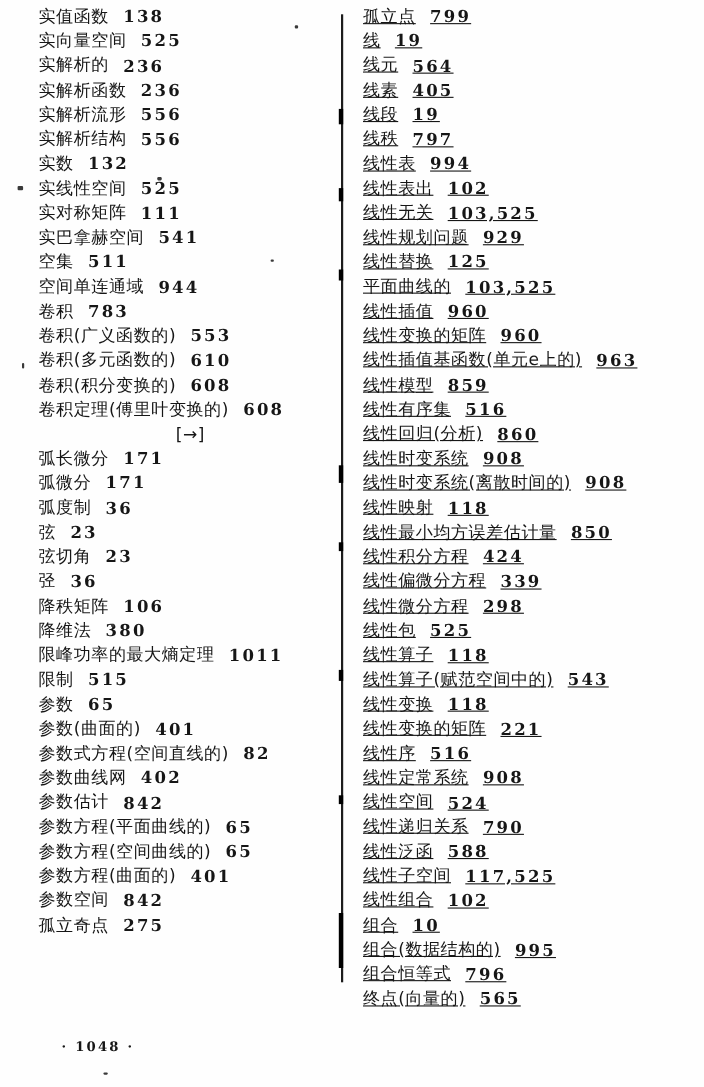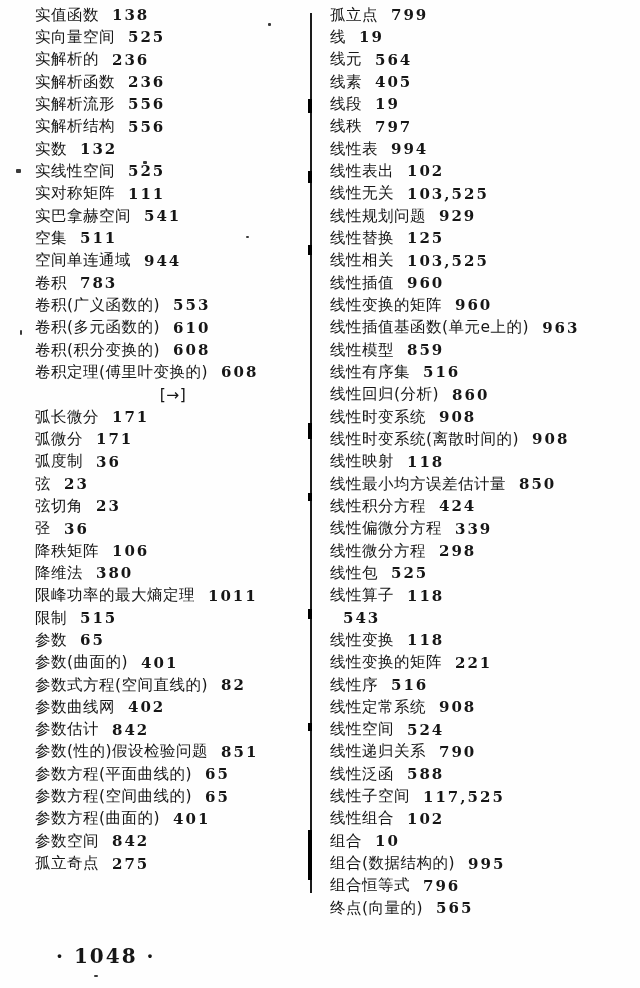--- a/index.html
+++ b/index.html
@@ -14,21 +14,21 @@
     background: #fefefe;
     overflow: hidden;
     font-family: "DejaVu Sans", sans-serif;
     color: #161616;
   }
   .column {
     position: absolute;
     top: 4px;
   }
   #left-column  { left: 35px;  width: 276px; }
-  #right-column { left: 330px; width: 308px; }
+  #right-column { left: 330px; width: 308px; text-decoration: underline; }
   .entry-row {
     height: 22.34px;
     display: flex;
     align-items: center;
     white-space: nowrap;
     overflow: visible;
   }
   .entry-row.center {
     justify-content: center;
   }
@@ -56,21 +56,21 @@
     position: absolute;
     width: 4px;
     left: -2px;
     background: #000;
   }
   .page-number {
     position: absolute;
     left: 56px;
     top: 944px;
     font-family: "DejaVu Serif", serif;
-    font-size: 20px;
+    font-size: 12px;
     font-weight: bold;
     letter-spacing: 2px;
     color: #161616;
   }
   .speck {
     position: absolute;
     background: #3a3a3a;
     border-radius: 1px;
   }
 </style>
@@ -203,24 +203,20 @@
         <span class="term">参数式方程(空间直线的)</span>
         <span class="pages">82</span>
       </div>
       <div class="entry-row">
         <span class="term">参数曲线网</span>
         <span class="pages">402</span>
       </div>
       <div class="entry-row">
         <span class="term">参数估计</span>
         <span class="pages">842</span>
-      </div>
-      <div class="entry-row">
-        <span class="term">参数(性的)假设检验问题</span>
-        <span class="pages">851</span>
       </div>
       <div class="entry-row">
         <span class="term">参数方程(平面曲线的)</span>
         <span class="pages">65</span>
       </div>
       <div class="entry-row">
         <span class="term">参数方程(空间曲线的)</span>
         <span class="pages">65</span>
       </div>
       <div class="entry-row">
@@ -287,21 +283,21 @@
       </div>
       <div class="entry-row">
         <span class="term">线性规划问题</span>
         <span class="pages">929</span>
       </div>
       <div class="entry-row">
         <span class="term">线性替换</span>
         <span class="pages">125</span>
       </div>
       <div class="entry-row">
-        <span class="term">线性相关</span>
+        <span class="term">平面曲线的</span>
         <span class="pages">103,525</span>
       </div>
       <div class="entry-row">
         <span class="term">线性插值</span>
         <span class="pages">960</span>
       </div>
       <div class="entry-row">
         <span class="term">线性变换的矩阵</span>
         <span class="pages">960</span>
       </div>
@@ -351,20 +347,21 @@
       </div>
       <div class="entry-row">
         <span class="term">线性包</span>
         <span class="pages">525</span>
       </div>
       <div class="entry-row">
         <span class="term">线性算子</span>
         <span class="pages">118</span>
       </div>
       <div class="entry-row">
+        <span class="term">线性算子(赋范空间中的)</span>
         <span class="pages">543</span>
       </div>
       <div class="entry-row">
         <span class="term">线性变换</span>
         <span class="pages">118</span>
       </div>
       <div class="entry-row">
         <span class="term">线性变换的矩阵</span>
         <span class="pages">221</span>
       </div>

